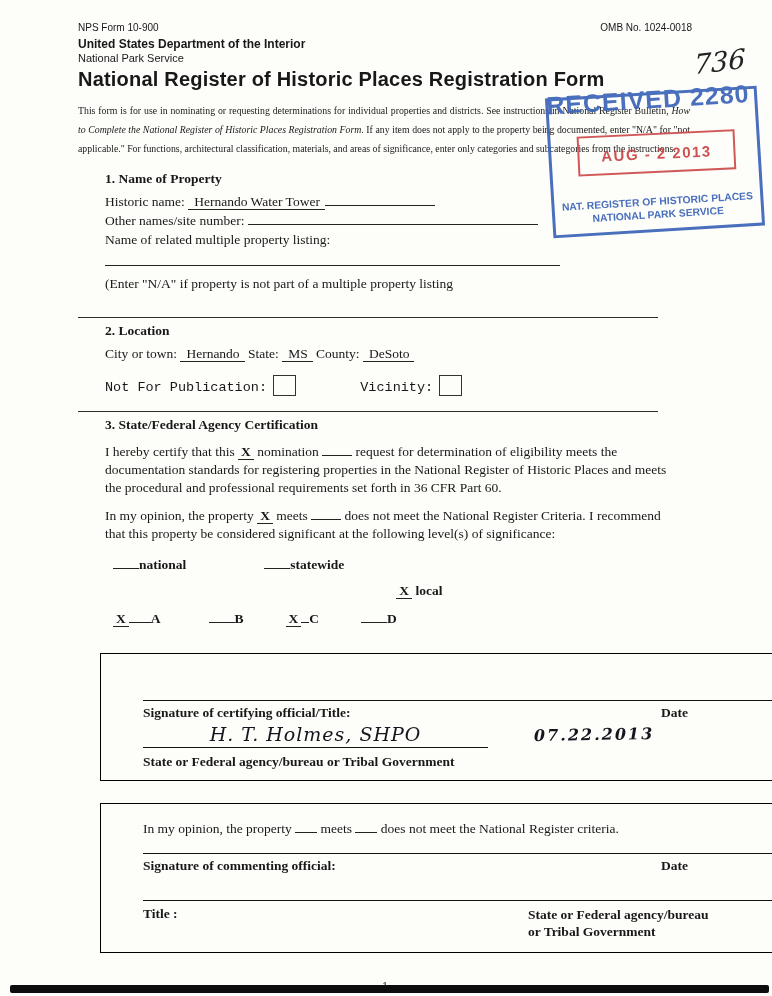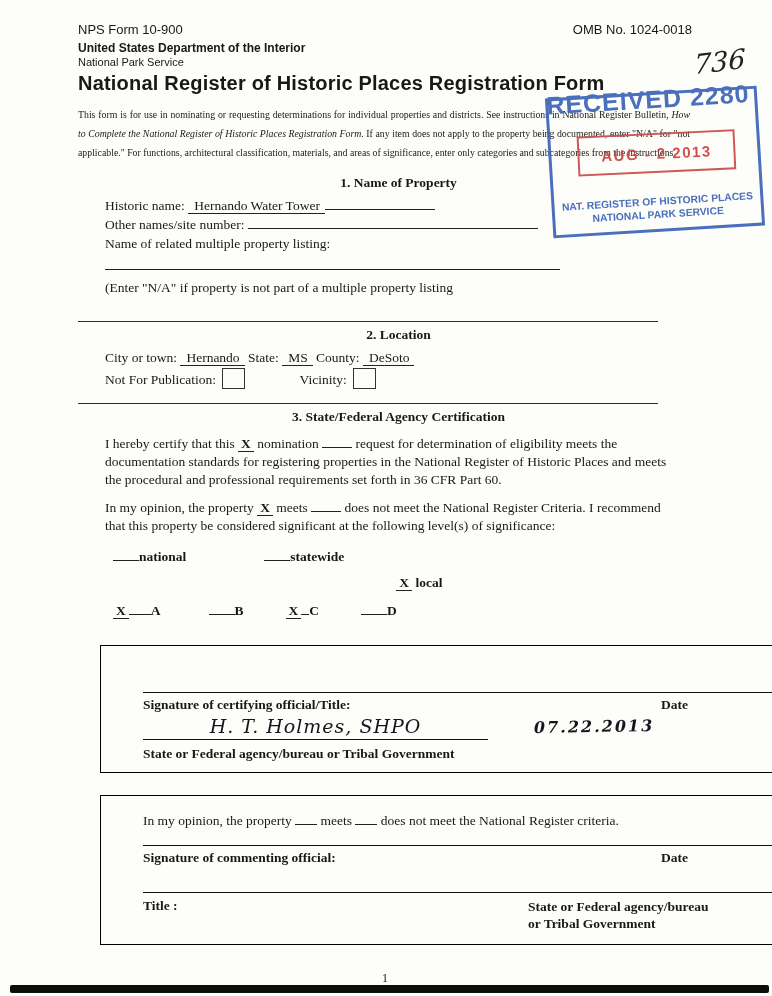--- a/index.html
+++ b/index.html
@@ -9,30 +9,30 @@
     width:772px; height:996px;
     margin:0 auto;
     background:#fdfdfa;
     font-family:"Liberation Serif", serif;
     color:#181818;
     overflow:hidden;
   }
   .content { padding:22px 80px 0 78px; }
 
   
-  .meta-row { display:flex; justify-content:space-between; font-family:"Liberation Sans",sans-serif; font-size:13px; }
+  .meta-row { display:flex; justify-content:space-between; font-family:"Liberation Sans",sans-serif; font-size:10px; }
   .dept   { font-family:"Liberation Sans",sans-serif; font-weight:bold; font-size:12px; margin-top:4px; }
   .agency { font-family:"Liberation Sans",sans-serif; font-size:11px; margin-top:1px; }
   .doc-title { font-family:"Liberation Sans",sans-serif; font-weight:bold; font-size:20px; margin:4px 0 10px 0; letter-spacing:.2px; }
 
   .intro { font-size:9.8px; line-height:19px; text-align:justify; width:612px; }
   .intro .it { font-style:italic; }
 
   .indent { padding-left:27px; }
-  .sec-head { font-weight:bold; font-size:13.5px; margin-bottom:5px;text-align:center; }
+  .sec-head { font-weight:bold; font-size:13.5px; margin-bottom:5px; }
   .line { font-size:13.5px; line-height:19px; white-space:nowrap; }
   .lbl { }
   b, .bold { font-weight:bold; }
 
   .uval { border-bottom:1.2px solid #222; padding:0 5px 0 6px; }
   .blank { display:inline-block; border-bottom:1.2px solid #222; height:14px; vertical-align:baseline; }
   .w8{width:8px}.w22{width:22px}.w26{width:26px}.w30{width:30px}.w55{width:55px}
   .w110{width:110px}.w290{width:290px}.w455{width:455px}
   .xmark { font-weight:bold; border-bottom:1.2px solid #222; padding:0 3px; }
 
@@ -148,21 +148,21 @@
     <div class="indent" style="margin-top:5px;">
       <div class="sec-head">2.  Location</div>
       <div class="line">
         <span class="lbl">City or town:</span>
         <span class="uval">Hernando</span>
         <span class="lbl">State:</span>
         <span class="uval">MS</span>
         <span class="lbl">County:</span>
         <span class="uval">DeSoto</span>
       </div>
-      <div class="line" style="margin-top:1px;">
+      <div class="line" style="margin-top:12px;font-family:Liberation Mono, monospace;">
         <span class="lbl">Not For Publication:</span><span class="checkbox"></span>
         <span style="display:inline-block; width:48px;"></span>
         <span class="lbl">Vicinity:</span><span class="checkbox"></span>
       </div>
     </div>
 
     <div class="rule mt14"></div>
     <div class="indent" style="margin-top:5px;">
       <div class="sec-head">3.  State/Federal Agency Certification</div>
 

